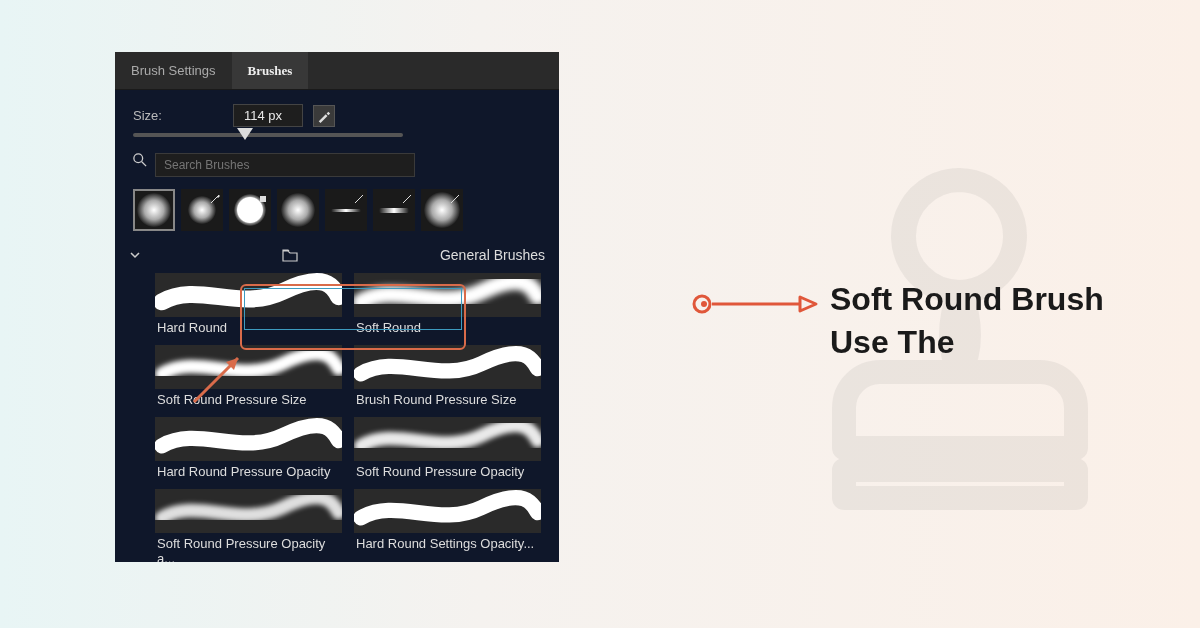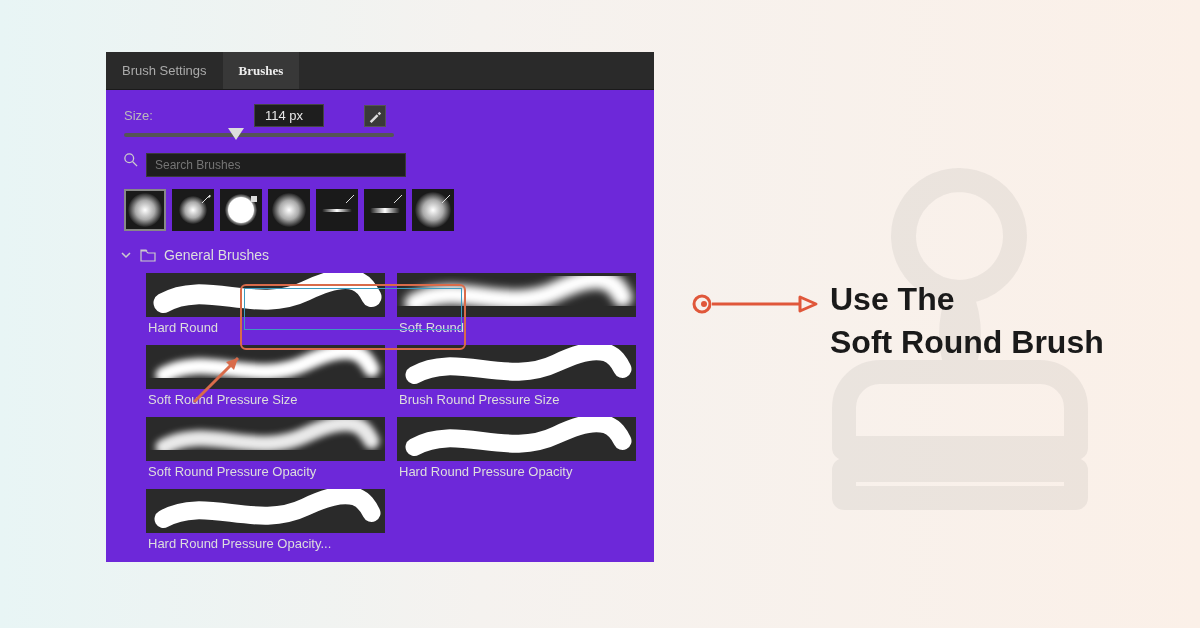--- a/index.html
+++ b/index.html
@@ -19,25 +19,25 @@
     top: 140px;
     width: 400px;
     height: 400px;
     opacity: 0.08;
     pointer-events: none;
   }
 
   
   .panel {
     position: absolute;
-    left: 106px;
+    left: 115px;
     top: 52px;
-    width: 548px;
+    width: 444px;
     height: 510px;
-    background: #6d28d9;
+    background: #0f172a;
     color: #cccccc;
     font-size: 13px;
     overflow: hidden;
   }
 
   .tabs {
     display: flex;
     height: 38px;
     align-items: stretch;
     background: #2a2a2a;
@@ -55,21 +55,20 @@
     background: #383838;
     color: #eeeeee;
     font-weight: 600;
     font-family: Liberation Serif, serif;
   }
 
   .size-row {
     display: flex;
     align-items: center;
     padding: 14px 18px 4px 18px;
-    gap: 30px;
   }
   .size-label { color: #bbbbbb; flex: 0 0 auto; width: 100px;}
   .size-value {
     background: #1e1e1e;
     color: #e8e8e8;
     border: 1px solid #444;
     padding: 3px 10px;
     width: 70px;
     font-size: 13px;
   }
@@ -157,20 +156,21 @@
     border-radius: 2px;
   }
 
   .folder-header {
     display: flex;
     align-items: center;
     gap: 8px;
     padding: 6px 14px;
     color: #ddd;
     font-size: 14px;
+    justify-content: space-between;
   }
   .chevron-down { width: 12px; height: 12px; }
   .folder-icon { width: 16px; height: 14px; }
 
   .brush-grid {
     display: grid;
     grid-template-columns: 1fr 1fr;
     gap: 10px 12px;
     padding: 4px 18px 12px 40px;
   }
@@ -364,45 +364,58 @@
       <div class="stroke-preview">
           <svg viewBox="0 0 220 44">
             <path d="M8 30 C 50 6, 100 42, 150 18 S 210 12, 216 24" stroke="#fff" stroke-width="18" fill="none" stroke-linecap="round"></path>
           </svg>
         </div>
       <span class="brush-label">Brush Round Pressure Size</span>
     </div>
     <div class="brush-item">
       <div class="stroke-preview">
           <svg viewBox="0 0 220 44">
+            <path d="M8 30 C 50 6, 100 42, 150 18 S 210 12, 216 24" stroke="#fff" stroke-width="18" fill="none" stroke-linecap="round"></path>
+          </svg>
+        </div>
+      <span class="brush-label">Hard Round Pressure Opacity</span>
+    </div>
+    <div class="brush-item">
+      <div class="stroke-preview">
+          <svg viewBox="0 0 220 44">
             <defs>
               <filter id="b3">
                 <feGaussianBlur stdDeviation="3"></feGaussianBlur>
               </filter>
             </defs>
             <path d="M8 30 C 50 6, 100 42, 150 18 S 210 12, 216 24" stroke="#fff" stroke-width="16" fill="none" stroke-linecap="round" filter="url(#b3)" opacity="0.9"></path>
           </svg>
         </div>
       <span class="brush-label">Soft Round Pressure Opacity</span>
     </div>
     <div class="brush-item">
       <div class="stroke-preview">
           <svg viewBox="0 0 220 44">
+            <defs>
+              <filter id="b4">
+                <feGaussianBlur stdDeviation="3"></feGaussianBlur>
+              </filter>
+            </defs>
+            <path d="M8 30 C 50 6, 100 42, 150 18 S 210 12, 216 24" stroke="#fff" stroke-width="16" fill="none" stroke-linecap="round" filter="url(#b4)" opacity="0.85"></path>
+          </svg>
+        </div>
+      <span class="brush-label">Soft Round Pressure Opacity a...</span>
+    </div>
+    <div class="brush-item">
+      <div class="stroke-preview">
+          <svg viewBox="0 0 220 44">
             <path d="M8 30 C 50 6, 100 42, 150 18 S 210 12, 216 24" stroke="#fff" stroke-width="18" fill="none" stroke-linecap="round"></path>
           </svg>
         </div>
-      <span class="brush-label">Hard Round Pressure Opacity</span>
-    </div>
-    <div class="brush-item">
-      <div class="stroke-preview">
-          <svg viewBox="0 0 220 44">
-            <path d="M8 30 C 50 6, 100 42, 150 18 S 210 12, 216 24" stroke="#fff" stroke-width="18" fill="none" stroke-linecap="round"></path>
-          </svg>
-        </div>
-      <span class="brush-label">Hard Round Pressure Opacity...</span>
+      <span class="brush-label">Hard Round Settings Opacity...</span>
     </div>
   </div>
 
 </div>
 
 <div class="highlight-rect" style="left:240px; top:284px; width:226px; height:66px;"></div>
 <div class="inner-select" style="left:244px; top:288px; width:218px; height:42px;"></div>
 
 <div class="red-arrow" style="left:186px; top:340px; width:70px; height:70px;">
   <svg viewBox="0 0 70 70">
@@ -414,15 +427,15 @@
 <div class="callout">
   <svg viewBox="0 0 130 24">
     <circle cx="12" cy="12" r="8" fill="none" stroke="#e0573a" stroke-width="3"></circle>
     <circle cx="14" cy="12" r="3" fill="#e0573a"></circle>
     <line x1="22" y1="12" x2="110" y2="12" stroke="#e0573a" stroke-width="3"></line>
     <polygon points="110,5 126,12 110,19" fill="none" stroke="#e0573a" stroke-width="3" stroke-linejoin="round"></polygon>
   </svg>
 </div>
 
 <div class="instruction">
+  <div>Soft Round Brush</div>
   <div>Use The</div>
-  <div>Soft Round Brush</div>
 </div>
 
 </body></html>

